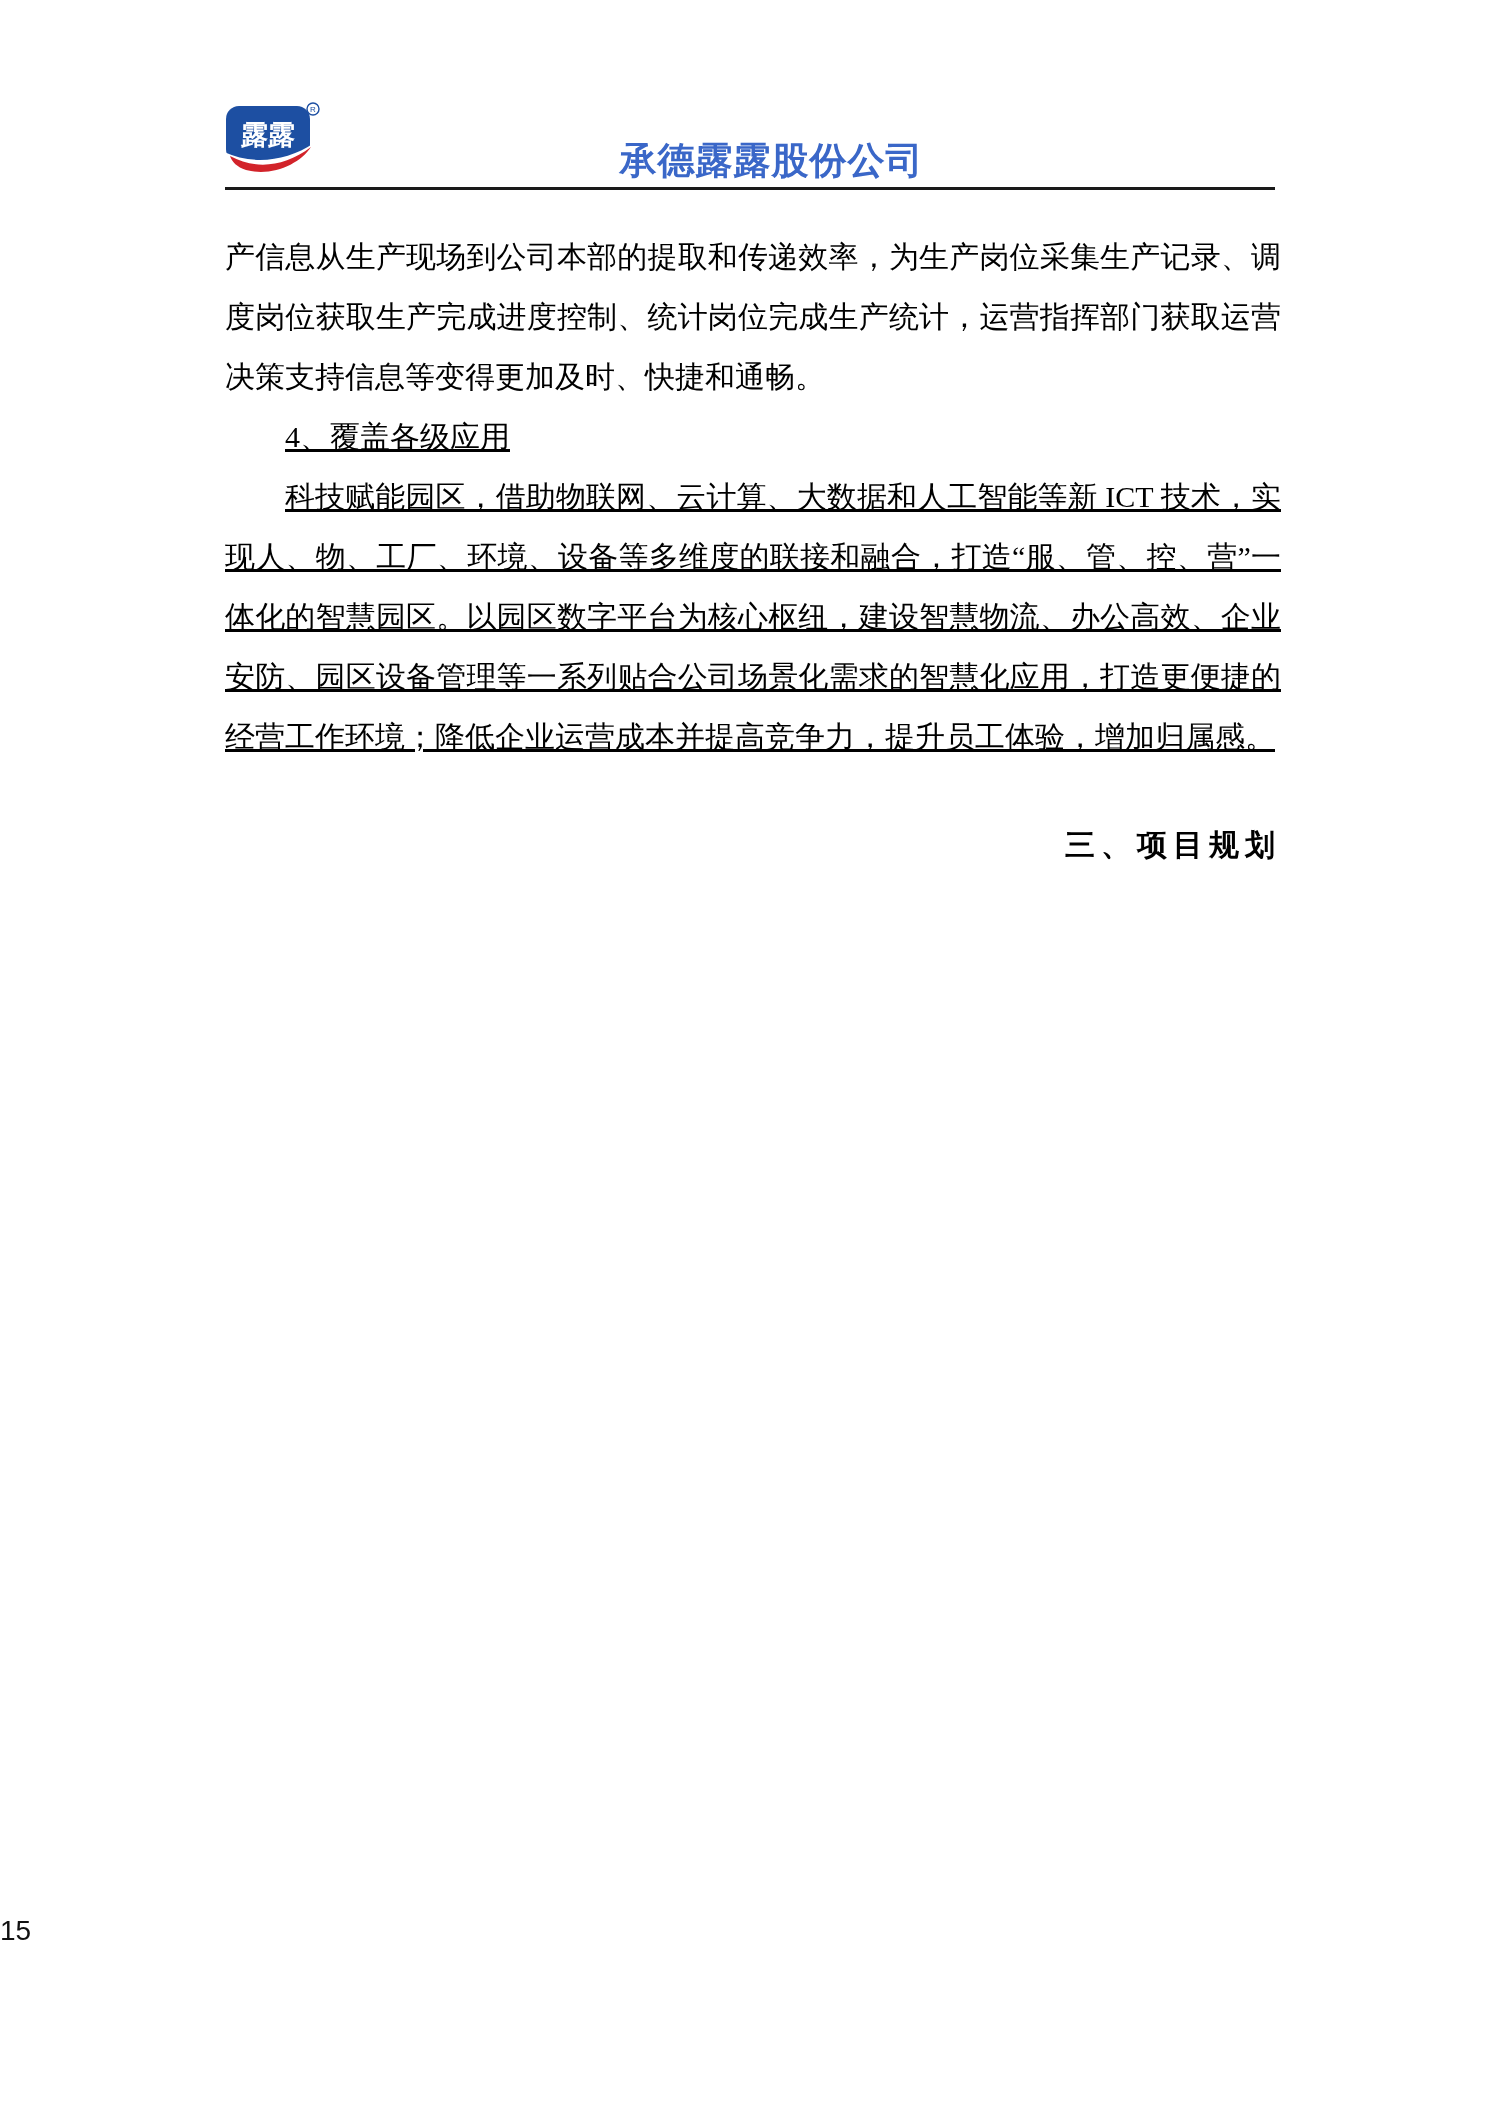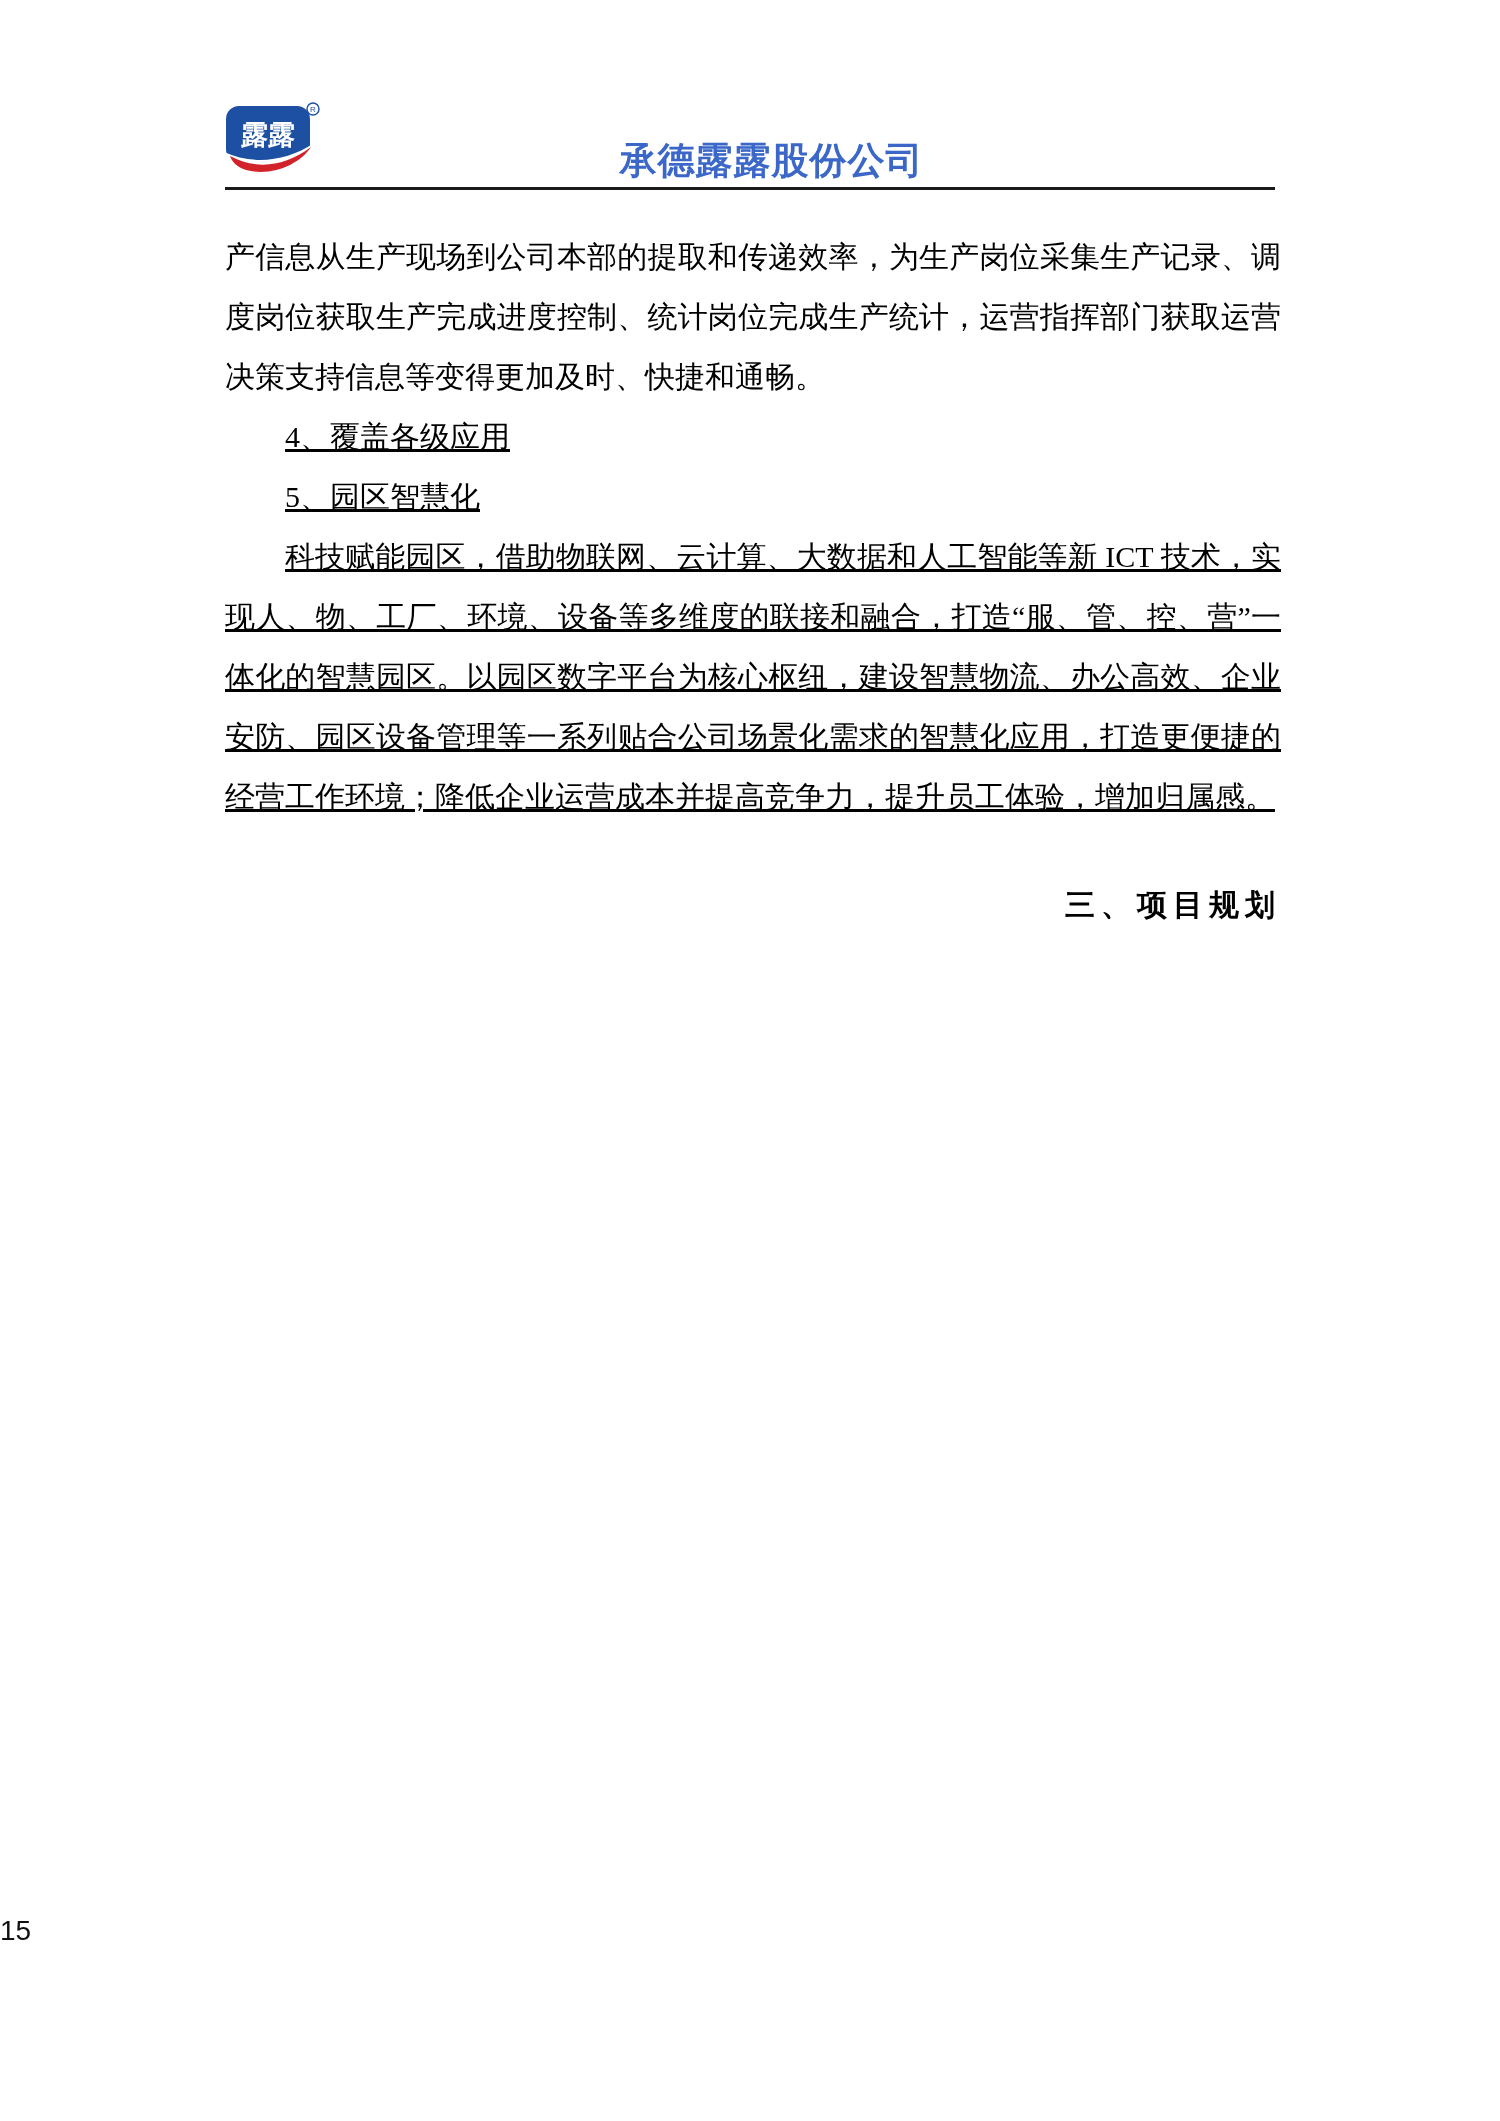--- a/index.html
+++ b/index.html
@@ -95,20 +95,19 @@
     </svg>
 
     <div class="company-title">承德露露股份公司</div>
 
     <div class="header-rule"></div>
   </div>
 
   <div class="doc-body">
     <p>产信息从生产现场到公司本部的提取和传递效率，为生产岗位采集生产记录、调度岗位获取生产完成进度控制、统计岗位完成生产统计，运营指挥部门获取运营决策支持信息等变得更加及时、快捷和通畅。</p>
     <p class="indent">4、覆盖各级应用</p>
-    <p class="indent">5、园区智慧化</p>
     <p class="indent">科技赋能园区，借助物联网、云计算、大数据和人工智能等新 ICT 技术，实现人、物、工厂、环境、设备等多维度的联接和融合，打造“服、管、控、营”一体化的智慧园区。以园区数字平台为核心枢纽，建设智慧物流、办公高效、企业安防、园区设备管理等一系列贴合公司场景化需求的智慧化应用，打造更便捷的经营工作环境；降低企业运营成本并提高竞争力，提升员工体验，增加归属感。</p>
     <p class="section-heading">三、项目规划</p>
   </div>
 
   <div class="page-number">15</div>
 
 </div>
 
 </body></html>

